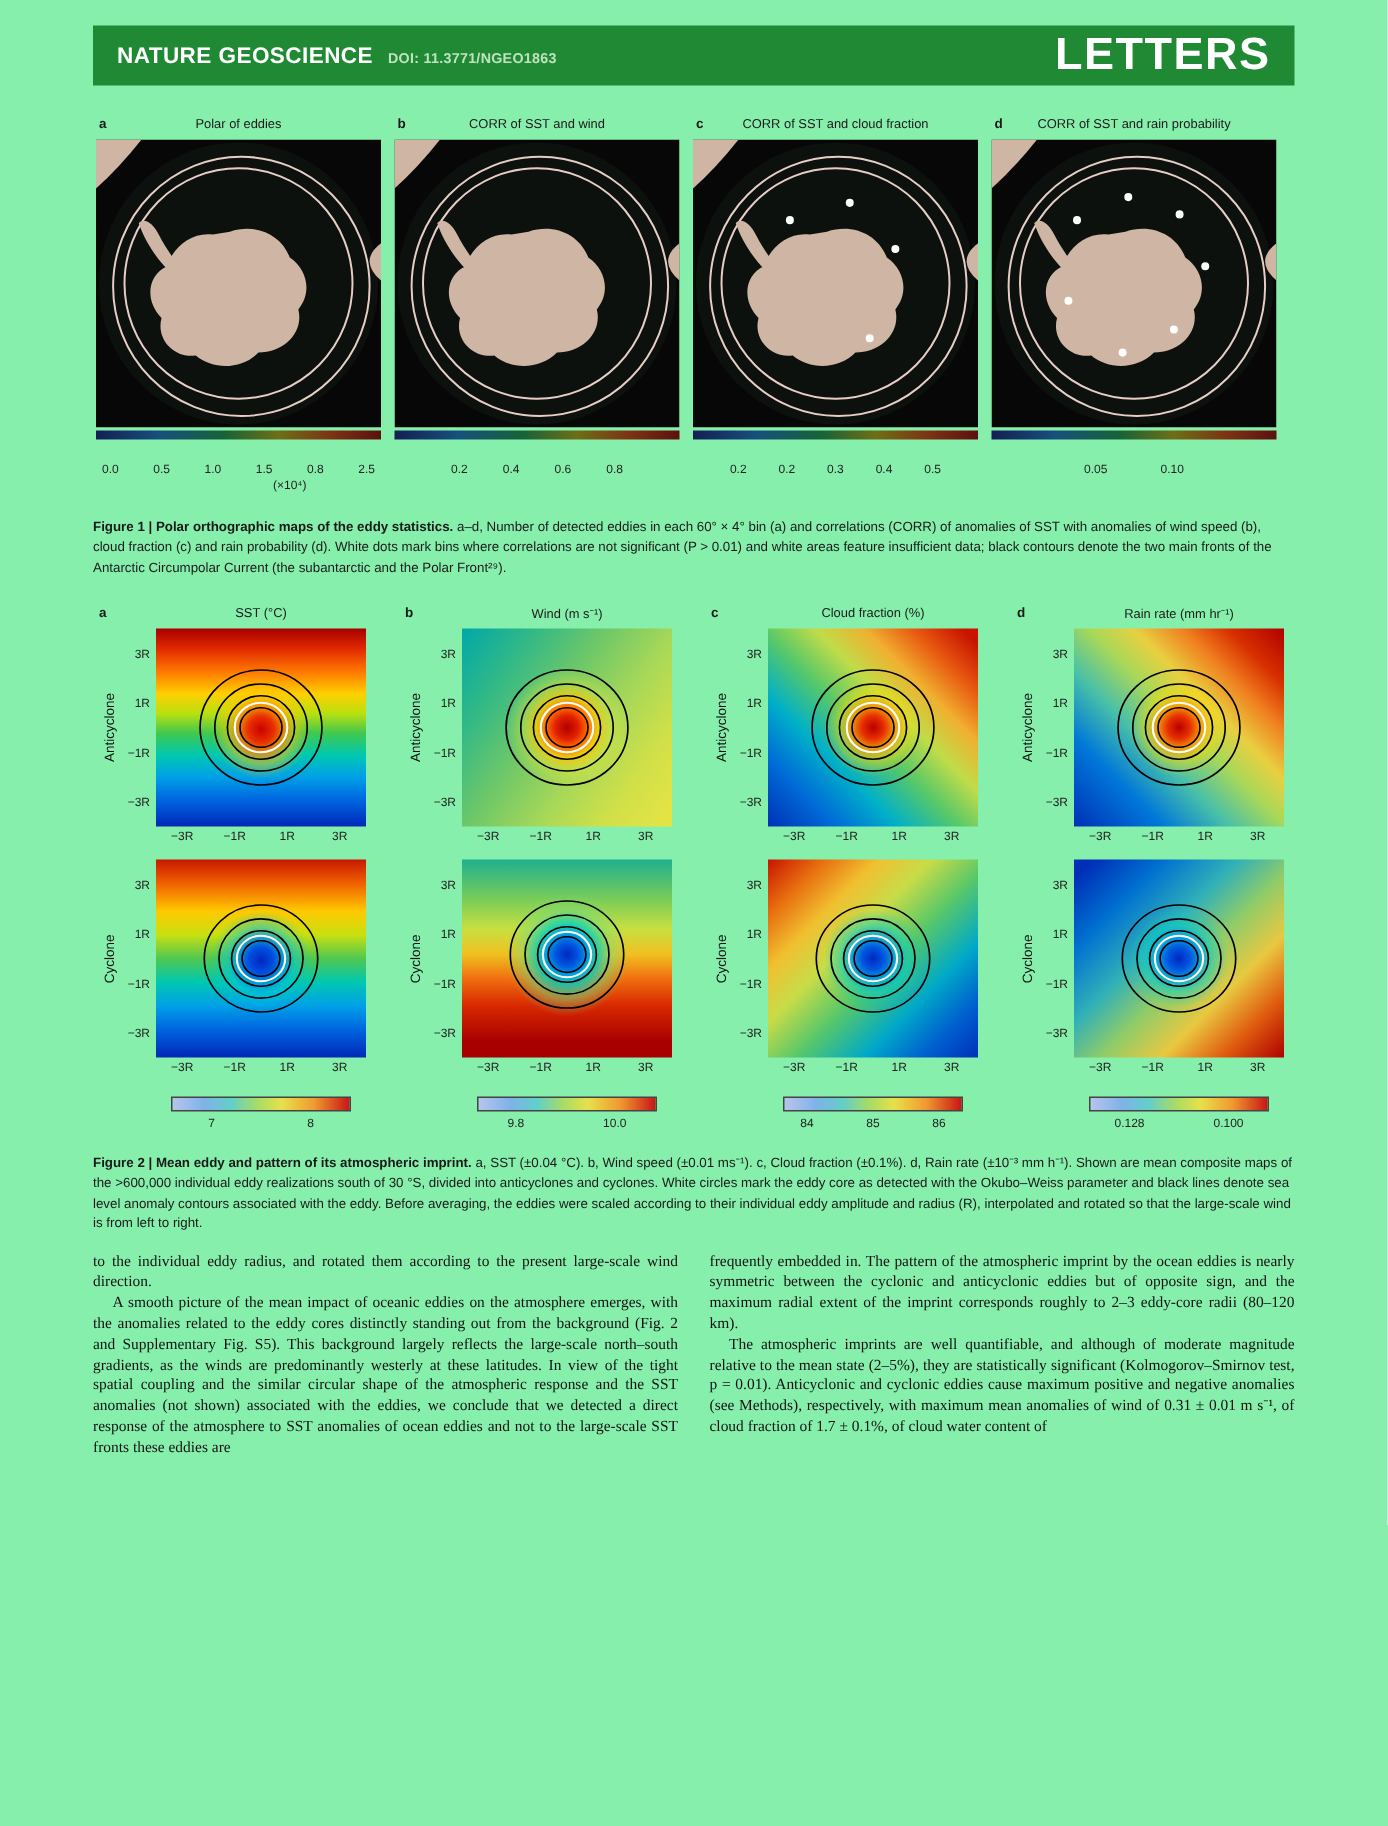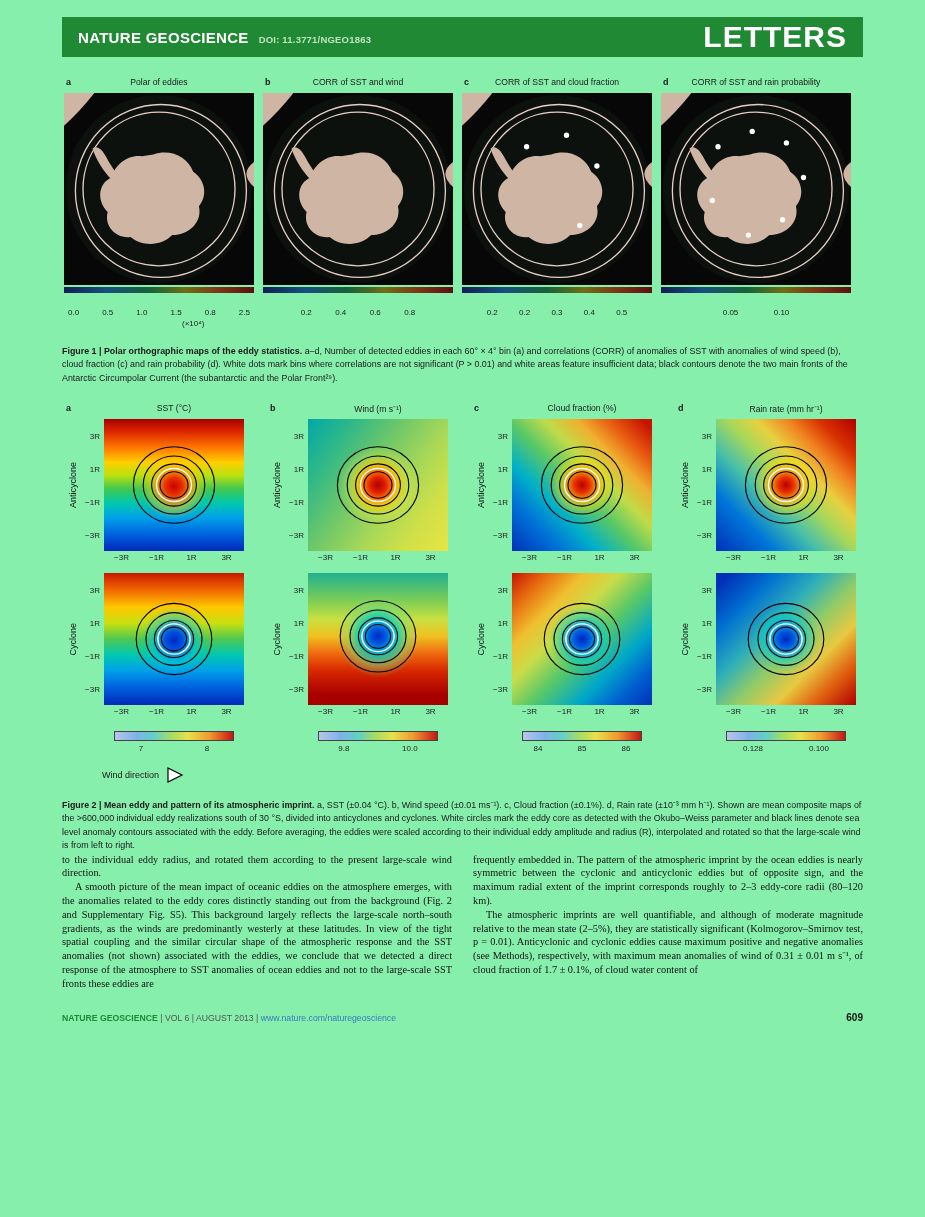--- a/index.html
+++ b/index.html
@@ -82,21 +82,21 @@
     radial-gradient(circle at 50% 50%, #0028c0 0%, #0058e0 8%, rgba(0,160,230,0.85) 15%, rgba(0,210,200,0.5) 23%, rgba(0,210,200,0) 34%),
     linear-gradient(135deg,#c81400 0%,#e87010 14%,#f0c030 27%,#c8dc48 40%,#58c868 55%,#00a8c8 72%,#0060d0 86%,#0030b8 100%); }
   .bg-rain-a { background:
     radial-gradient(circle at 50% 50%, #b80000 0%, #e83000 8%, rgba(255,150,0,0.85) 15%, rgba(255,220,0,0.5) 23%, rgba(255,220,0,0) 34%),
     linear-gradient(45deg,#0030b8 0%,#0078d8 22%,#48c0a8 38%,#a8d858 52%,#e8d040 63%,#f08020 75%,#d83000 86%,#b00000 100%); }
   .bg-rain-c { background:
     radial-gradient(circle at 50% 50%, #0028c0 0%, #0058e0 8%, rgba(0,160,230,0.85) 15%, rgba(0,210,200,0.5) 23%, rgba(0,210,200,0) 34%),
     linear-gradient(315deg,#b00000 0%,#e06010 16%,#e8c840 30%,#90cc68 45%,#30b0b8 60%,#0070d0 78%,#0030b8 95%); }
 
   
-  .bodytext { display:flex; gap:21px; font-family:"Liberation Serif", serif;
+  .bodytext { margin-top:12px; display:flex; gap:21px; font-family:"Liberation Serif", serif;
               font-size:10.3px; line-height:1.34; text-align:justify; color:#111; }
   .bodytext .col { flex:1; }
   .bodytext p.indent { text-indent:13px; }
 
   
   .footer { margin-top:22px; display:flex; justify-content:space-between; align-items:baseline;
             font-size:8.7px; }
   .fjournal { font-weight:bold; color:#1f8a33; }
   .fmeta { color:#555; }
   .furl { color:#3a7abf; text-decoration:none; }
@@ -502,44 +502,32 @@
         <div class="cbarwrap">
           <div class="cbar"></div>
           <div class="cbticks">
             <span>0.128</span>
             <span>0.100</span>
           </div>
         </div>
       </div>
     </div>
 
-    <div class="windrow">
-      <span>Wind direction</span>
-      <svg width="18" height="16" viewBox="0 0 18 16">
-        <polygon points="2,1 16,8 2,15" fill="#ffffff" stroke="#000" stroke-width="1.2"></polygon>
-      </svg>
-    </div>
 
     <div class="caption">
       <b>Figure 2 | Mean eddy and pattern of its atmospheric imprint.</b>
       <span>a, SST (±0.04 °C). b, Wind speed (±0.01 ms⁻¹). c, Cloud fraction (±0.1%). d, Rain rate (±10⁻³ mm h⁻¹). Shown are mean composite maps of the &gt;600,000 individual eddy realizations south of 30 °S, divided into anticyclones and cyclones. White circles mark the eddy core as detected with the Okubo–Weiss parameter and black lines denote sea level anomaly contours associated with the eddy. Before averaging, the eddies were scaled according to their individual eddy amplitude and radius (R), interpolated and rotated so that the large-scale wind is from left to right.</span>
     </div>
 
     <div class="bodytext">
       <div class="col">
         <p>to the individual eddy radius, and rotated them according to the present large-scale wind direction.</p>
         <p class="indent">A smooth picture of the mean impact of oceanic eddies on the atmosphere emerges, with the anomalies related to the eddy cores distinctly standing out from the background (Fig. 2 and Supplementary Fig. S5). This background largely reflects the large-scale north–south gradients, as the winds are predominantly westerly at these latitudes. In view of the tight spatial coupling and the similar circular shape of the atmospheric response and the SST anomalies (not shown) associated with the eddies, we conclude that we detected a direct response of the atmosphere to SST anomalies of ocean eddies and not to the large-scale SST fronts these eddies are</p>
       </div>
       <div class="col">
         <p>frequently embedded in. The pattern of the atmospheric imprint by the ocean eddies is nearly symmetric between the cyclonic and anticyclonic eddies but of opposite sign, and the maximum radial extent of the imprint corresponds roughly to 2–3 eddy-core radii (80–120 km).</p>
         <p class="indent">The atmospheric imprints are well quantifiable, and although of moderate magnitude relative to the mean state (2–5%), they are statistically significant (Kolmogorov–Smirnov test, p = 0.01). Anticyclonic and cyclonic eddies cause maximum positive and negative anomalies (see Methods), respectively, with maximum mean anomalies of wind of 0.31 ± 0.01 m s⁻¹, of cloud fraction of 1.7 ± 0.1%, of cloud water content of</p>
       </div>
     </div>
 
-    <div class="footer">
-      <div>
-        <span class="fjournal">NATURE GEOSCIENCE</span><span class="fmeta"> | VOL 6 | AUGUST 2013 | </span><a class="furl" href="#">www.nature.com/naturegeoscience</a>
-      </div>
-      <span class="fpage">609</span>
-    </div>
 
   </div>
 </div>
 
 </body></html>

